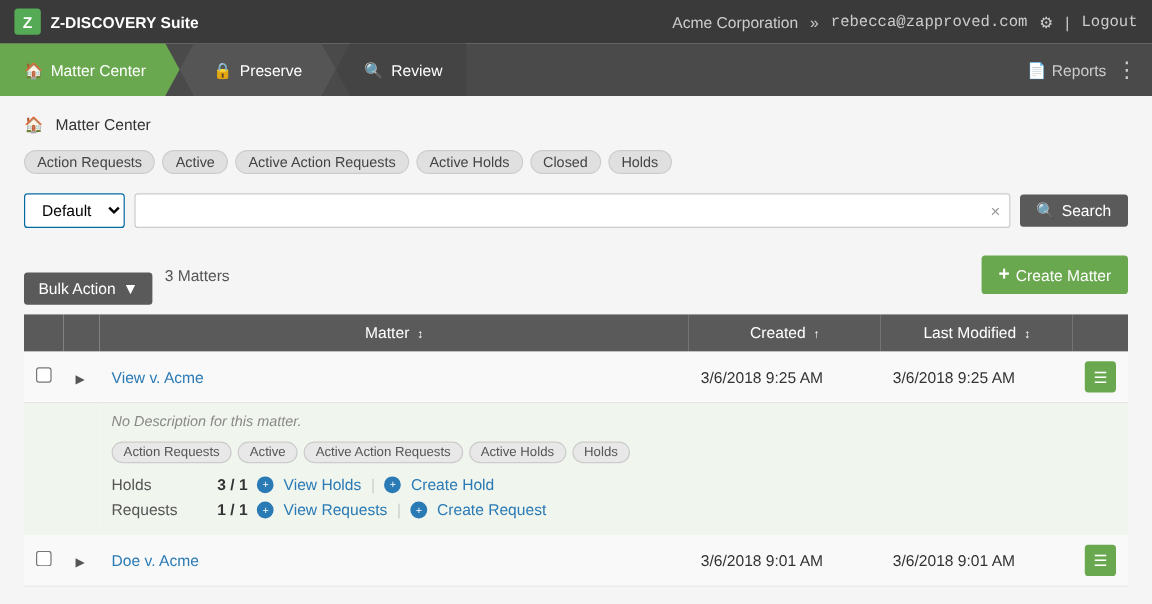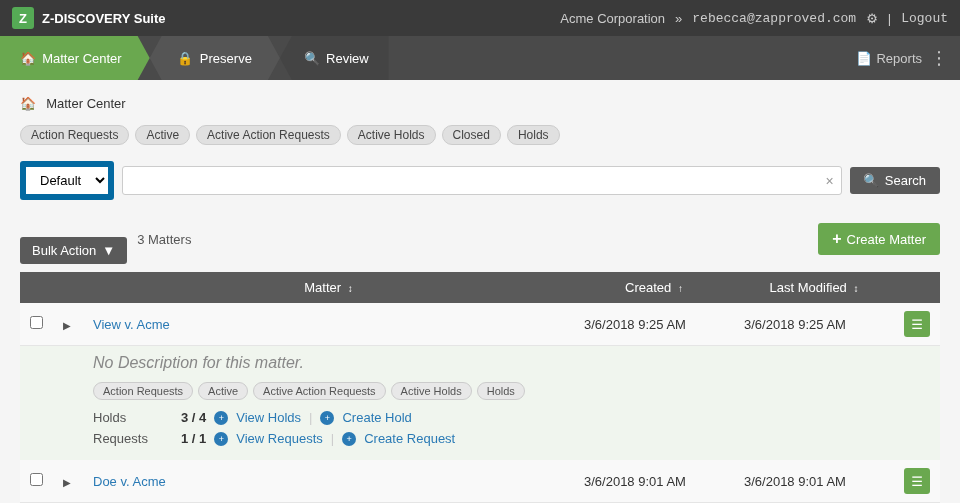--- a/index.html
+++ b/index.html
@@ -71,21 +71,21 @@
       padding: 2px 10px;
       font-size: 12px;
       color: #444;
       cursor: pointer;
     }
 
     
     .search-bar { display: flex; gap: 8px; align-items: center; margin-bottom: 14px; }
     .search-select {
       padding: 5px 10px;
-      border: 6px solid #0369a1;
+      border: 1px solid #0369a1;
       border-radius: 3px;
       background: #fff;
       font-size: 13px;
       cursor: pointer;
     }
     .search-input-wrap { flex: 1; position: relative; }
     .search-input {
       width: 100%;
       padding: 6px 28px 6px 10px;
       border: 1px solid #ccc;
@@ -163,21 +163,21 @@
       border-radius: 3px;
       width: 26px;
       height: 26px;
       cursor: pointer;
       display: flex; align-items: center; justify-content: center;
       font-size: 14px;
     }
 
     
     .detail-cell { padding: 12px 20px; }
-    .detail-desc { color: #888; font-style: italic; margin-bottom: 10px; font-size: 16px; }
+    .detail-desc { color: #888; font-style: italic; margin-bottom: 10px; font-size: 12px; }
     .detail-tags { display: flex; gap: 5px; flex-wrap: wrap; margin-bottom: 10px; }
     .detail-tag {
       background: #e8e8e8;
       border: 1px solid #ccc;
       border-radius: 12px;
       padding: 2px 9px;
       font-size: 11px;
       color: #555;
     }
     .detail-row { display: flex; align-items: center; gap: 8px; margin-bottom: 6px; font-size: 13px; }
@@ -323,21 +323,21 @@
           <div class="detail-desc">No Description for this matter.</div>
           <div class="detail-tags">
             <span class="detail-tag">Action Requests</span>
             <span class="detail-tag">Active</span>
             <span class="detail-tag">Active Action Requests</span>
             <span class="detail-tag">Active Holds</span>
             <span class="detail-tag">Holds</span>
           </div>
           <div class="detail-row">
             <span class="detail-label">Holds</span>
-            <span class="detail-count">3 / 4</span>
+            <span class="detail-count">3 / 1</span>
             <span class="blue-circle">+</span>
             <a class="detail-link" href="#">View Holds</a>
             <span class="detail-sep">|</span>
             <span class="blue-circle">+</span>
             <a class="detail-link" href="#">Create Hold</a>
           </div>
           <div class="detail-row">
             <span class="detail-label">Requests</span>
             <span class="detail-count">1 / 1</span>
             <span class="blue-circle">+</span>

